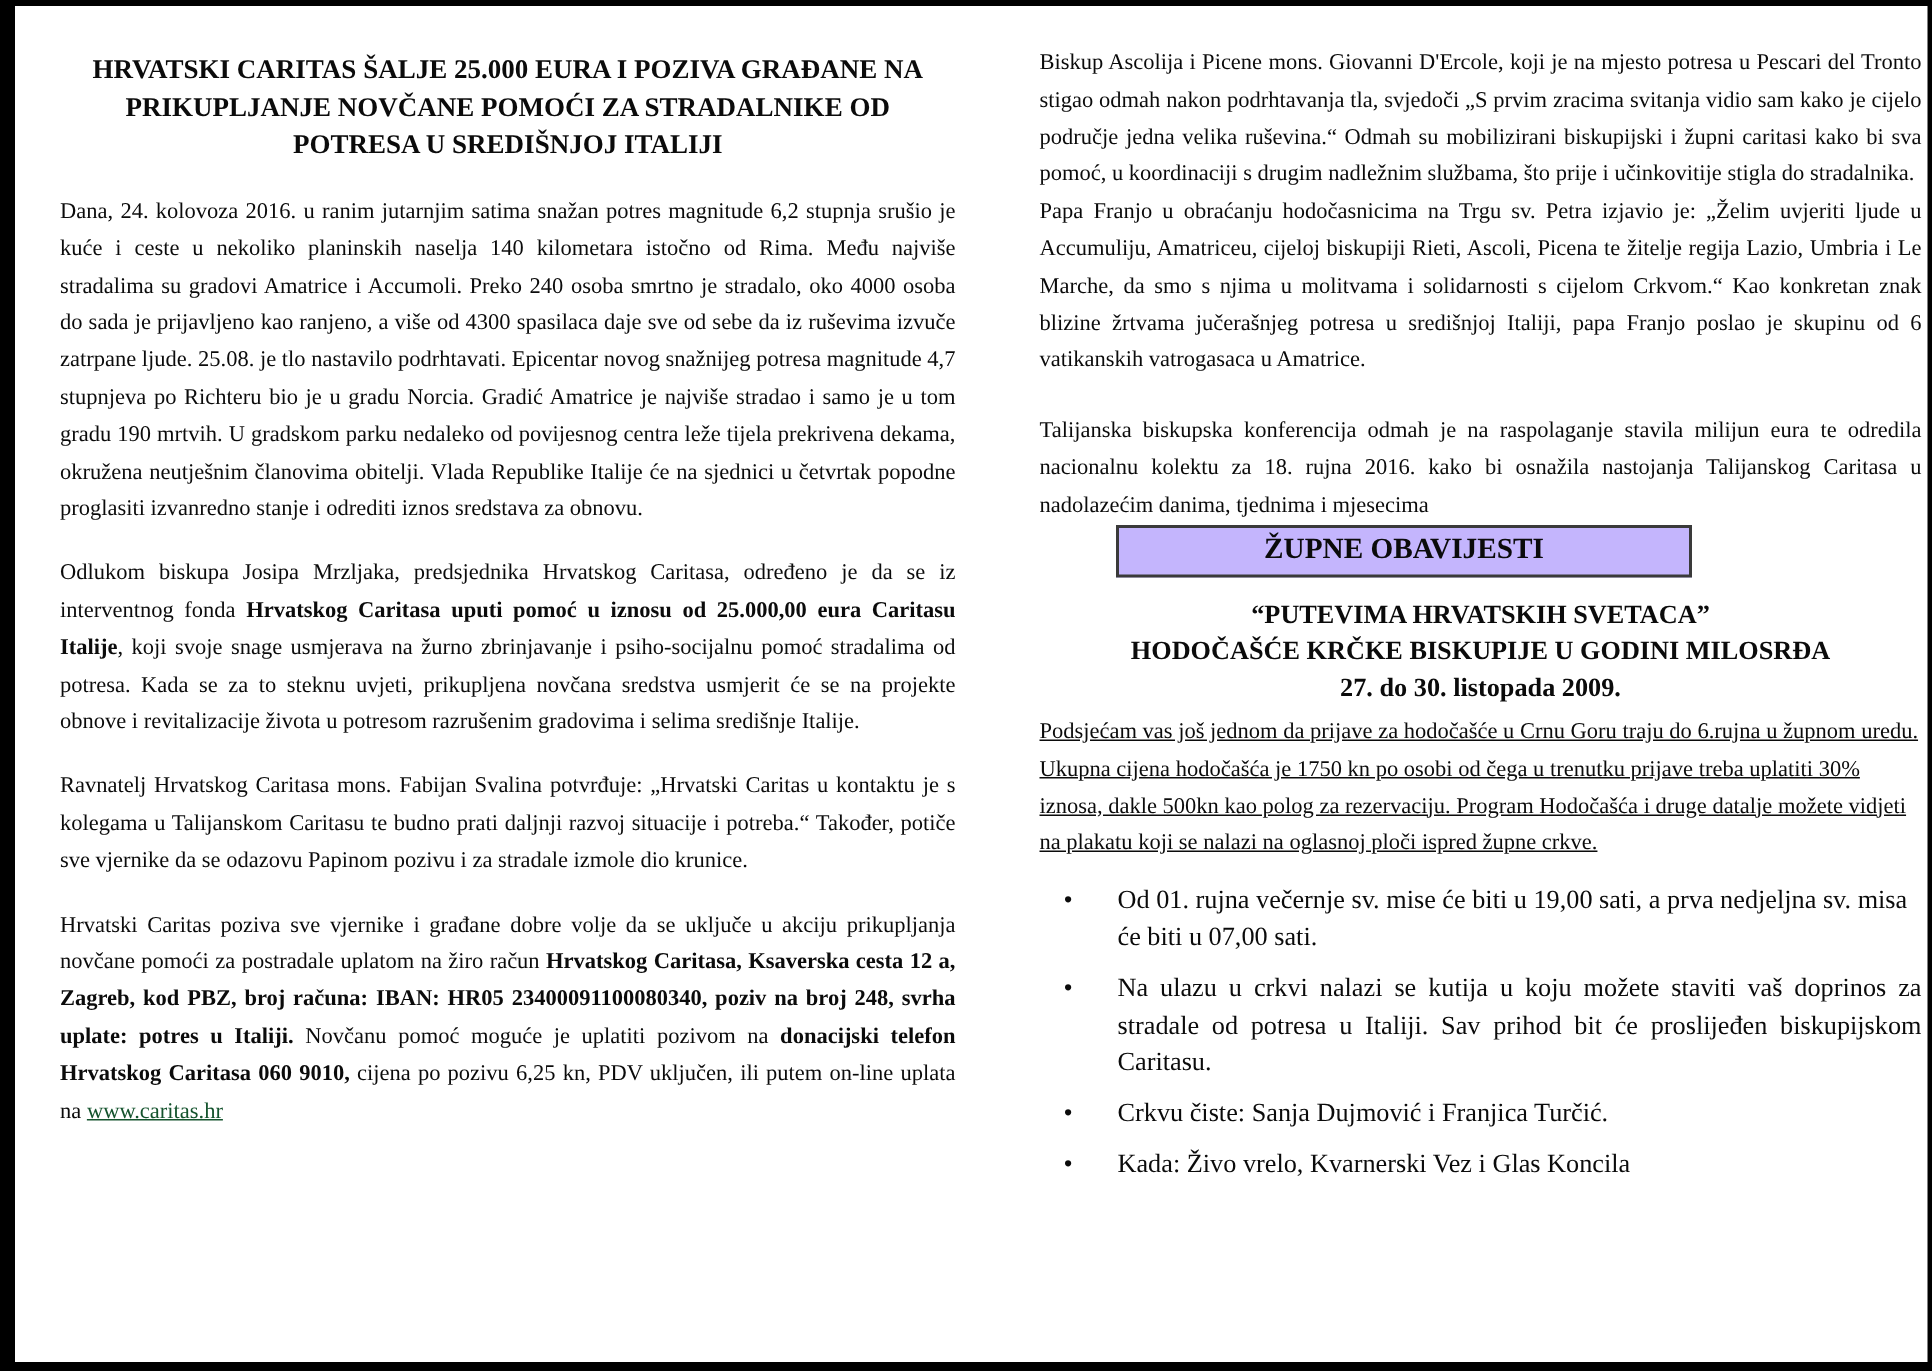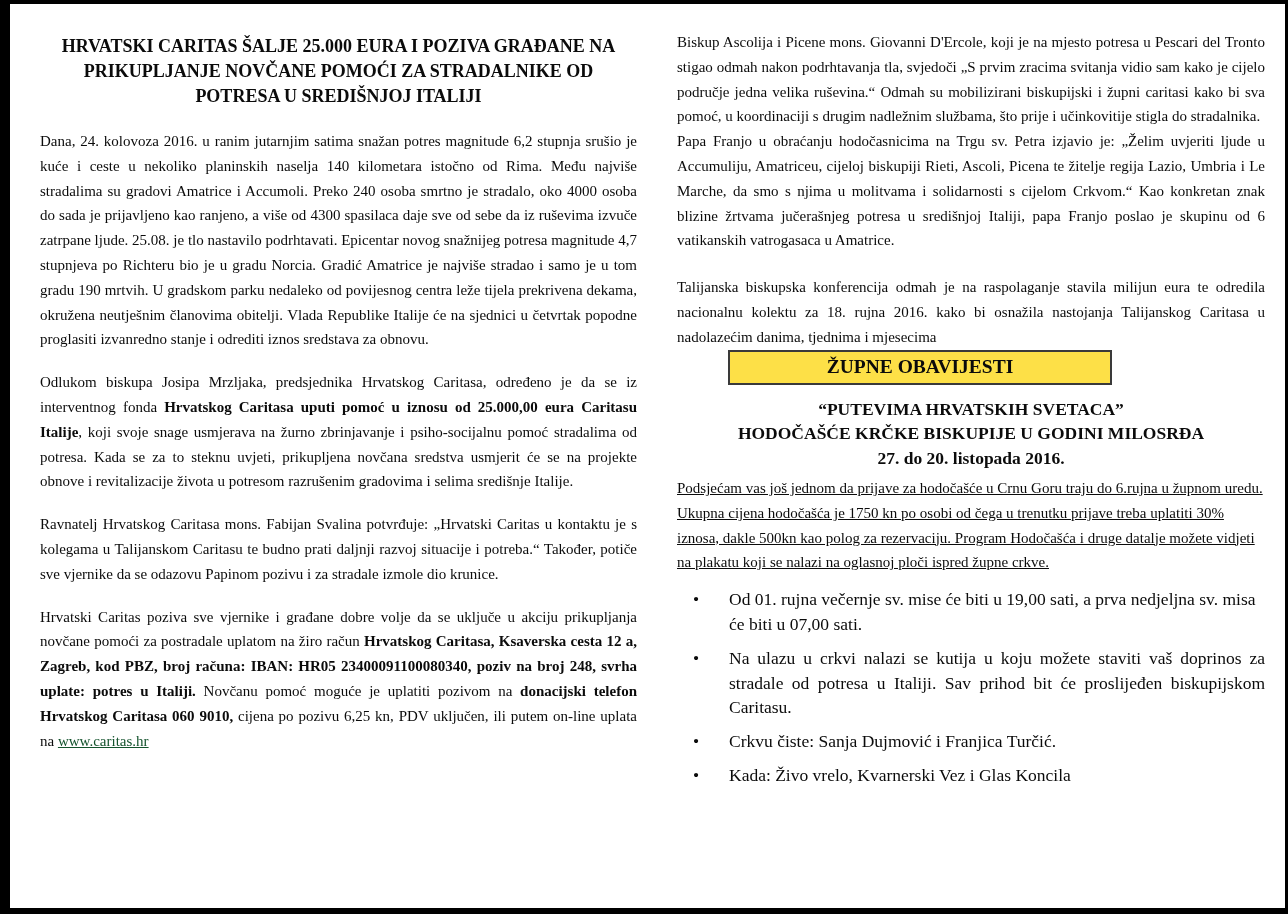--- a/index.html
+++ b/index.html
@@ -13,21 +13,21 @@
   }
   .page {
     position:absolute; left:10px; top:4px;
     width:1275px; height:904px;
     background:#ffffff;
     overflow:hidden;
   }
   .cols {
     display:flex;
     padding:26px 20px 0 30px;
-    gap:40px;
+    gap:56px;
     justify-content:space-between;
   }
   .col { box-sizing:border-box; }
   .col-left  { width:597px; flex:none; }
   .col-right { width:588px; flex:none; }
 
   p, .para {
     margin:0 0 18px 0;
     font-size:15px;
     line-height:24.8px;
@@ -50,21 +50,21 @@
   .sig-line {
     display:flex; justify-content:space-between;
     font-size:17.5px; line-height:24.8px;
     margin-bottom:12px;
   }
   .signature { font-weight:bold; font-style:italic; }
   .section-box {
     box-sizing:border-box;
     width:384px;
     margin:0 0 12px 51px;
-    background:#fde047;
+    background:#c4b5fd;
     border:2px solid #3a3a3a;
     text-align:center;
     font-weight:bold;
     font-size:19.5px;
     line-height:28px;
     padding:1px 0 2px 0;
   }
   .subhead {
     text-align:center;
     font-weight:bold;
@@ -101,21 +101,21 @@
 
       <p class="p-b">Papa Franjo u obraćanju hodočasnicima na Trgu sv. Petra izjavio je: „Želim uvjeriti ljude u Accumuliju, Amatriceu, cijeloj biskupiji Rieti, Ascoli, Picena te žitelje regija Lazio, Umbria i Le Marche, da smo s njima u molitvama i solidarnosti s cijelom Crkvom.“ Kao konkretan znak blizine žrtvama jučerašnjeg potresa u središnjoj Italiji, papa Franjo poslao je skupinu od 6 vatikanskih vatrogasaca u Amatrice.</p>
 
       <p class="p-c">Talijanska biskupska konferencija odmah je na raspolaganje stavila milijun eura te odredila nacionalnu kolektu za 18. rujna 2016. kako bi osnažila nastojanja Talijanskog Caritasa u nadolazećim danima, tjednima i mjesecima</p>
 
 
       <div class="section-box">ŽUPNE OBAVIJESTI</div>
 
       <div class="subhead">“PUTEVIMA HRVATSKIH SVETACA”</div>
       <div class="subhead">HODOČAŠĆE KRČKE BISKUPIJE U GODINI MILOSRĐA</div>
-      <div class="subhead">27. do 20. listopada 2016.</div>
+      <div class="subhead">27. do 30. listopada 2009.</div>
 
       <p class="p-d">Podsjećam vas još jednom da prijave za hodočašće u Crnu Goru traju do 6.rujna u župnom uredu. Ukupna cijena hodočašća je 1750 kn po osobi od čega u trenutku prijave treba uplatiti 30% iznosa, dakle 500kn kao polog za rezervaciju. Program Hodočašća i druge datalje možete vidjeti na plakatu koji se nalazi na oglasnoj ploči ispred župne crkve.</p>
 
       <div class="bullet">
         <span class="dot">•</span>
         <span class="btext">Od 01. rujna večernje sv. mise će biti u 19,00 sati, a prva nedjeljna sv. misa će biti u 07,00 sati.</span>
       </div>
       <div class="bullet bullet-justify">
         <span class="dot">•</span>
         <span class="btext">Na ulazu u crkvi nalazi se kutija u koju možete staviti vaš doprinos za stradale od potresa u Italiji. Sav prihod bit će proslijeđen biskupijskom Caritasu.</span>

